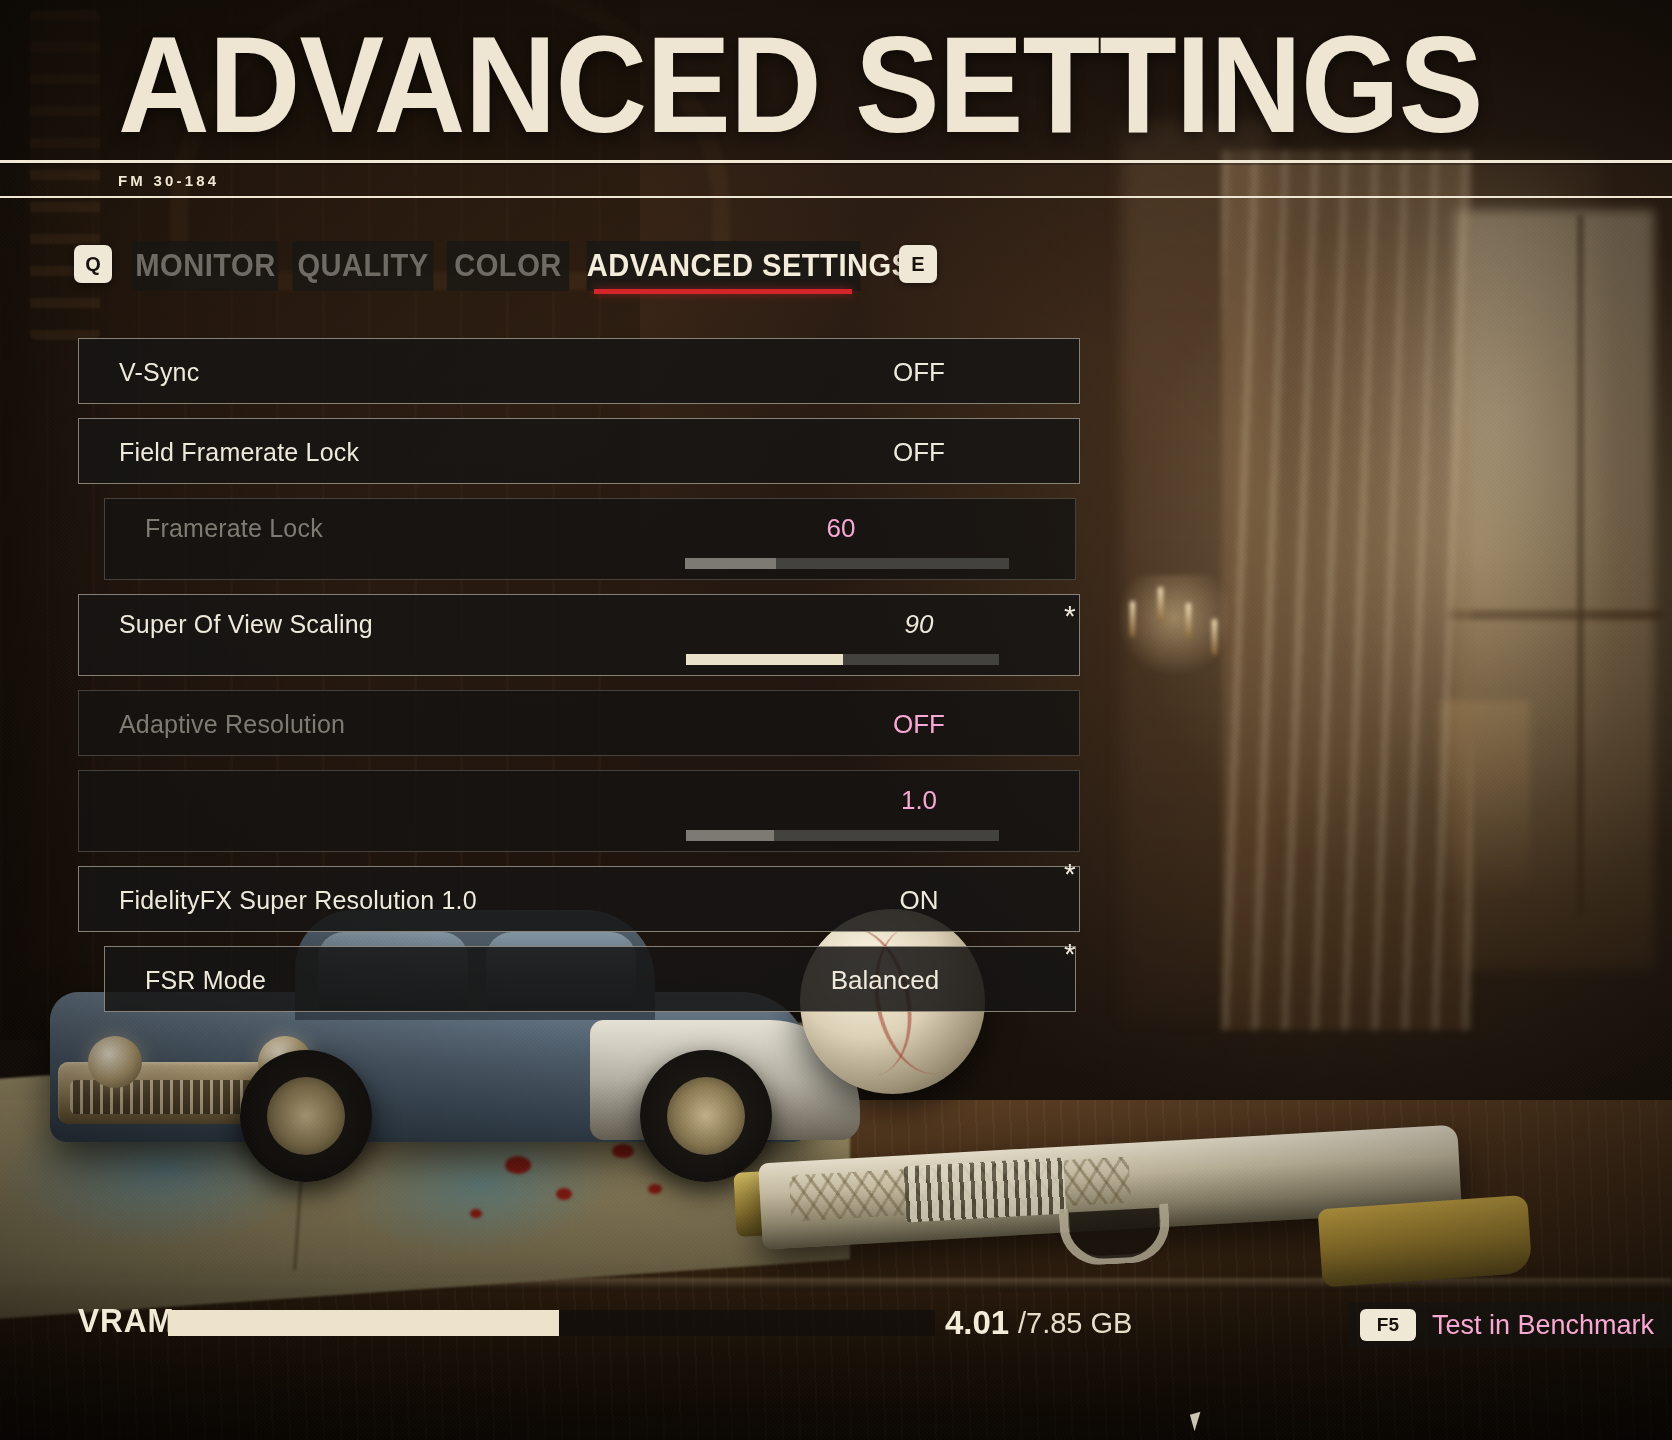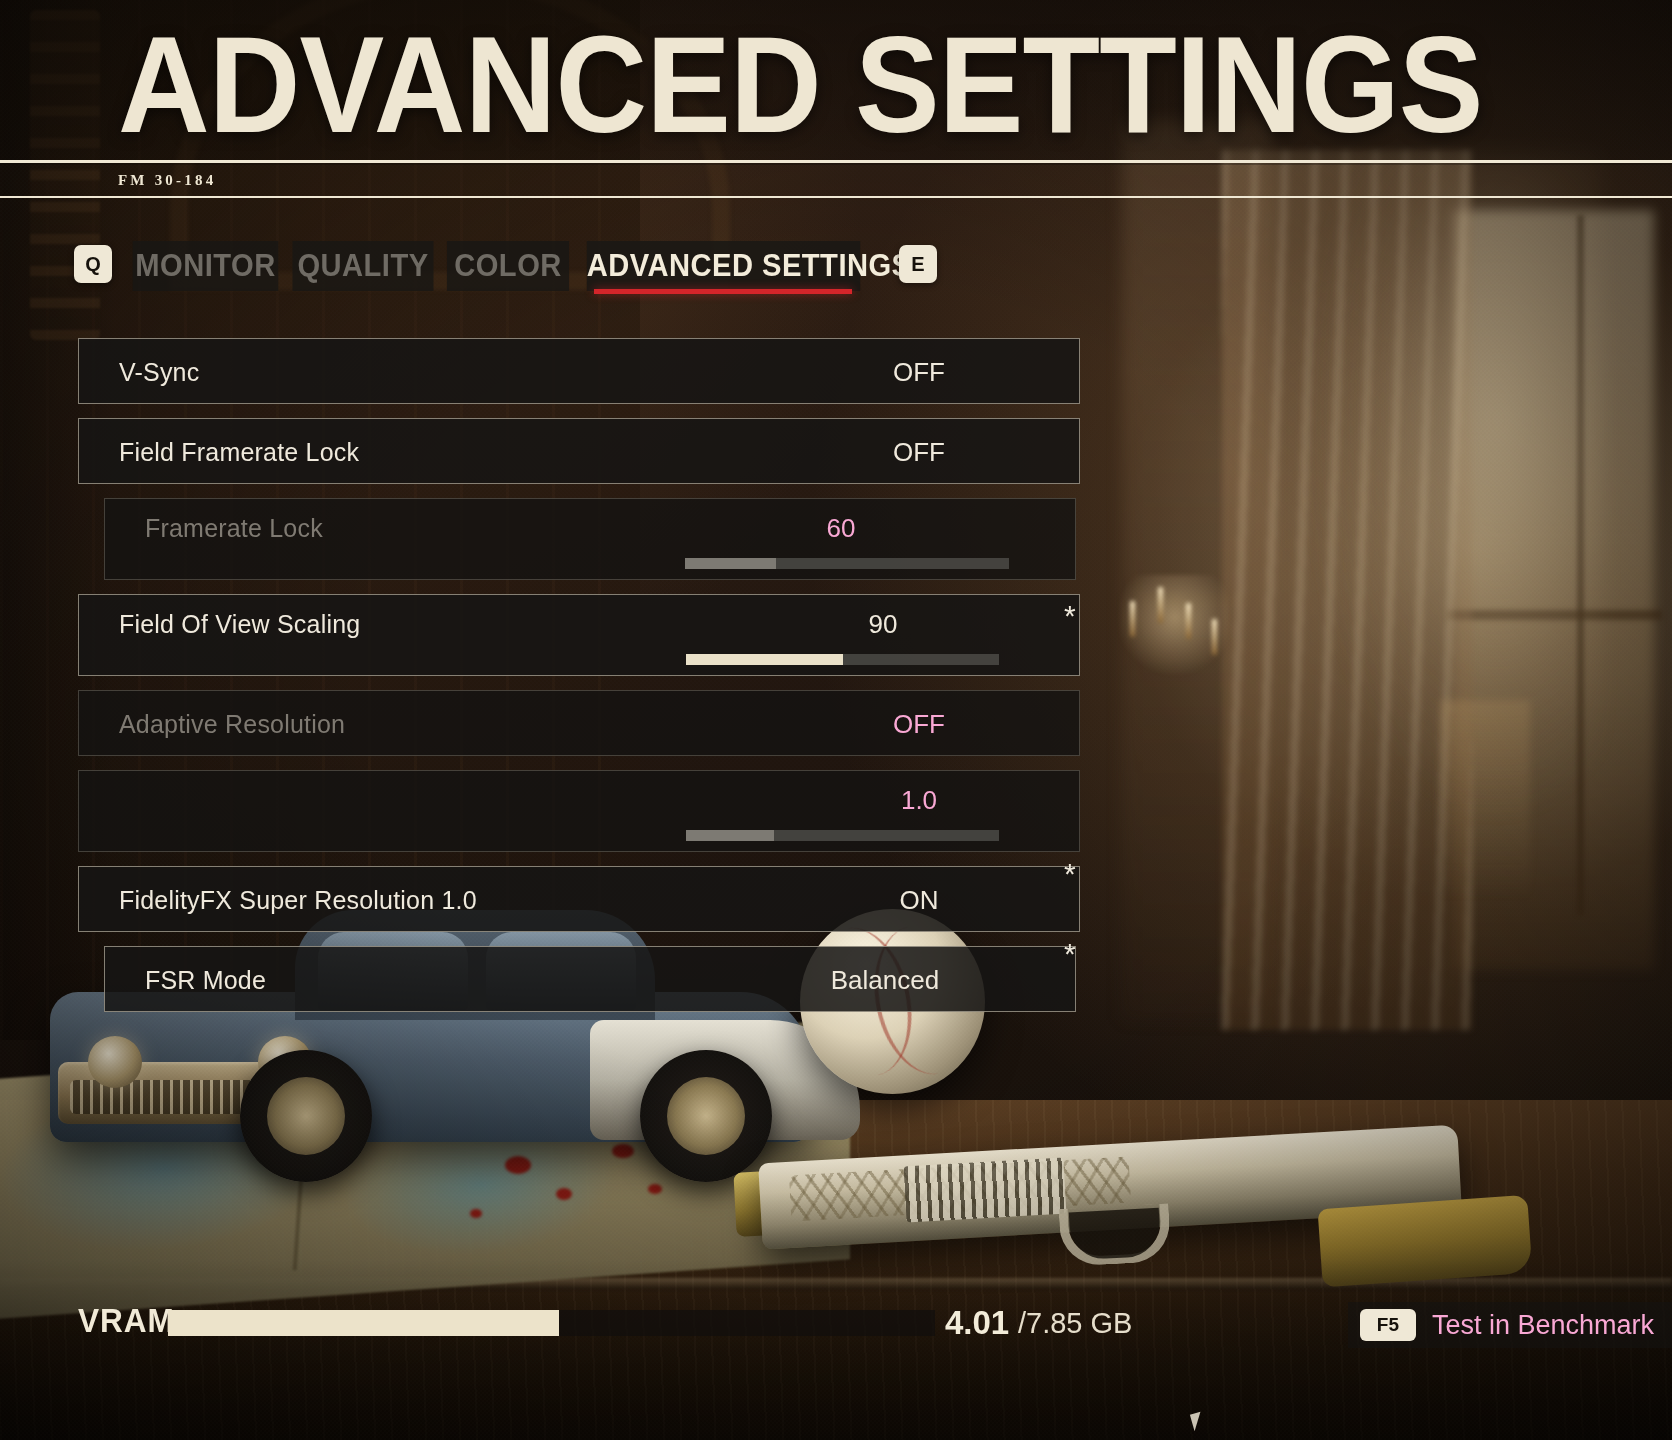--- a/index.html
+++ b/index.html
@@ -250,21 +250,21 @@
     background:#f0e8d4;
   }
   .title-rule2 {
     position:absolute; left:0; top:196px; width:1672px; height:2px;
     background:#efe7d3;
   }
   .page-code {
     position:absolute; left:118px; top:172px;
     font-size:15px; font-weight:700; letter-spacing:3.2px;
     color:#efe7d3;
-    font-family:Liberation Serif, serif;
+    font-family:Liberation Sans, sans-serif;
   }
 
   
   #tabbar { position:absolute; left:0; top:245px; width:1672px; height:52px; }
   .keycap {
     position:absolute; top:0; width:38px; height:38px; border-radius:7px;
     background:#efe8d6; color:#16120c;
     font-size:20px; font-weight:700; line-height:38px; text-align:center;
     font-family:"Liberation Sans", sans-serif;
     box-shadow:0 2px 6px rgba(0,0,0,0.45);
@@ -485,22 +485,22 @@
 
   <div class="row indent dim slider-row">
     <span class="row-label">Framerate Lock</span>
     <span class="row-value" style="left:656px;">60</span>
     <div class="slider-track" style="left:580px; top:59px; width:324px;">
       <div class="slider-fill dull" id="fill-framerate" style="width: 28%;"></div>
     </div>
   </div>
 
   <div class="row wide slider-row">
-    <span class="row-label">Field Of View Scaling</span>
-    <span class="row-value" style="left:724px;">90</span>
+    <span class="row-label">Super Of View Scaling</span>
+    <span class="row-value" style="left:760px;font-style:italic;">90</span>
     <div class="slider-track" style="left:607px; top:59px; width:313px;">
       <div class="slider-fill bright" id="fill-fov" style="width: 50%;"></div>
     </div>
     <span class="asterisk" style="left:985px; top:6px;">*</span>
   </div>
 
   <div class="row wide dim">
     <span class="row-label">Adaptive Resolution</span>
     <span class="row-value" style="left:760px;">OFF</span>
   </div>

